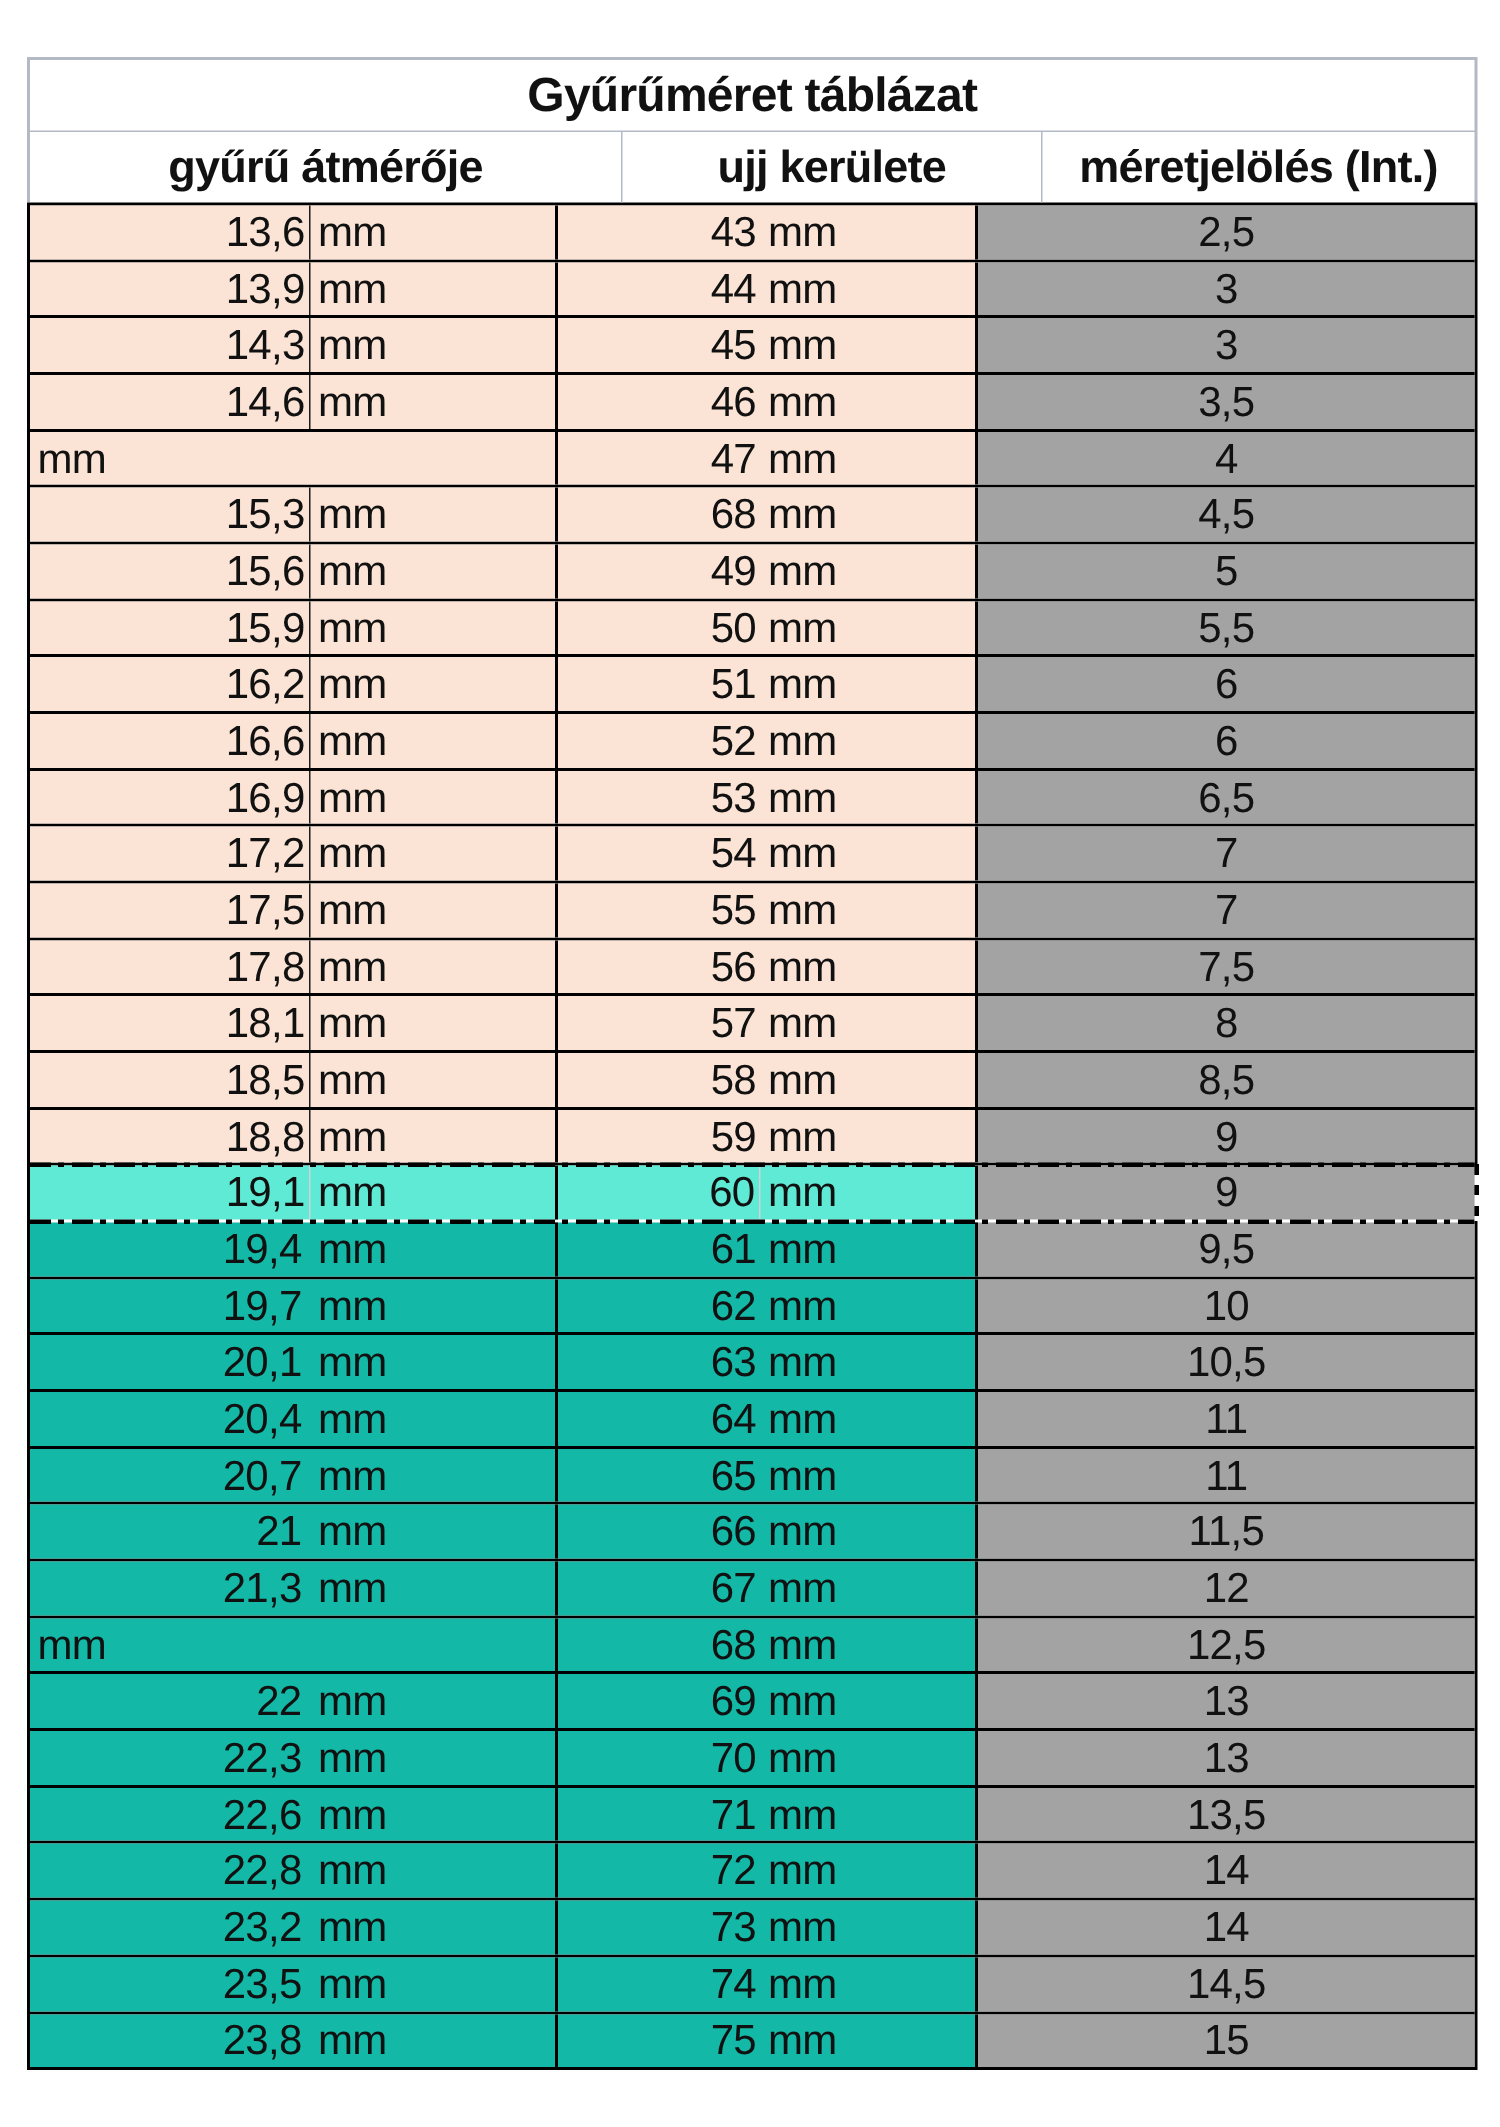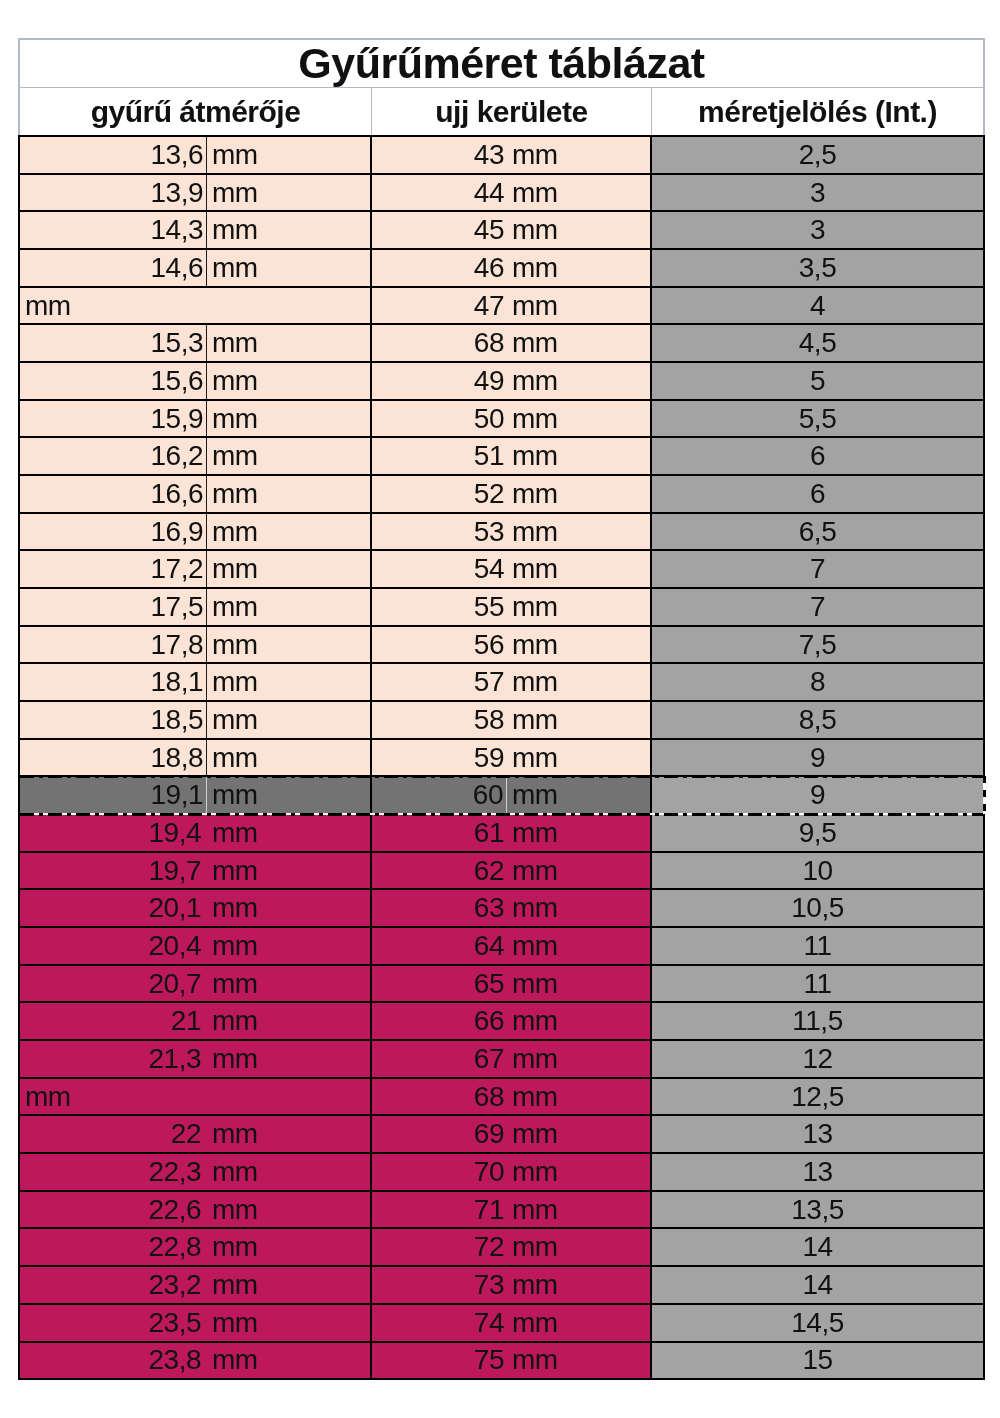--- a/index.html
+++ b/index.html
@@ -17,38 +17,38 @@
     box-sizing: border-box;
   }
   
   .title {
     box-sizing: border-box;
     height: 50px;
     border: 2px solid #b3bac6;
     border-bottom: 1px solid #b3bac6;
     display: flex; align-items: center; justify-content: center;
     font-weight: bold;
-    font-size: 43px;
+    font-size: 32px;
     letter-spacing: -0.5px;
     background: #ffffff;
   }
   
   .head {
     box-sizing: border-box;
     height: 47px;
     border-left: 2px solid #b3bac6;
     border-right: 2px solid #b3bac6;
     display: flex;
     font-weight: bold;
     font-size: 30px;
     letter-spacing: -0.5px;
     background: #ffffff;
   }
   .h { box-sizing: border-box; display: flex; align-items: center; justify-content: center; }
-  .h1 { width: 352px; border-right: 1.5px solid #b3bac6; }
+  .h1 { width: 395px; border-right: 1.5px solid #b3bac6; }
   .h2 { width: 280px; border-right: 1.5px solid #b3bac6; }
   .h3 { flex: 1; }
   
   .body {
     box-sizing: border-box;
     height: 1245px;
     border: 2.5px solid #000;
     display: flex; flex-direction: column;
     background: #ffffff;
   }
@@ -73,22 +73,22 @@
     background: #a3a3a3;
     text-align: center;
   }
   .num { box-sizing: border-box; display: block; text-align: right; height: 100%;
          display: flex; align-items: center; justify-content: flex-end; }
   .c1 .num { width: 187px; padding-right: 3px; }
   .c2 .num { width: 135px; padding-right: 3px; }
   .unit { padding-left: 5px; }
   
   .row.peach .c1, .row.peach .c2 { background: #fbe4d5; }
-  .row.blue  .c1, .row.blue  .c2 { background: #be185d; }
-  .row.white .c1, .row.white .c2 { background: #737373; }
+  .row.blue  .c1, .row.blue  .c2 { background: #14b8a6; }
+  .row.white .c1, .row.white .c2 { background: #5eead4; }
   
   .row.peach .c1 .num { border-right: 1.5px solid #1a1a1a; }
   .row.white .c1 .num { border-right: 1px solid #cdd3da; }
   .row.white .c2 .num { border-right: 1px solid #cdd3da; }
   .row.blue  .c1 .num { padding-right: 6px; }
   
   .row.white { border-bottom-color: transparent; }
   .row.white::before, .row.white::after {
     content: "";
     position: absolute; left: 0; right: 0; height: 3px;

